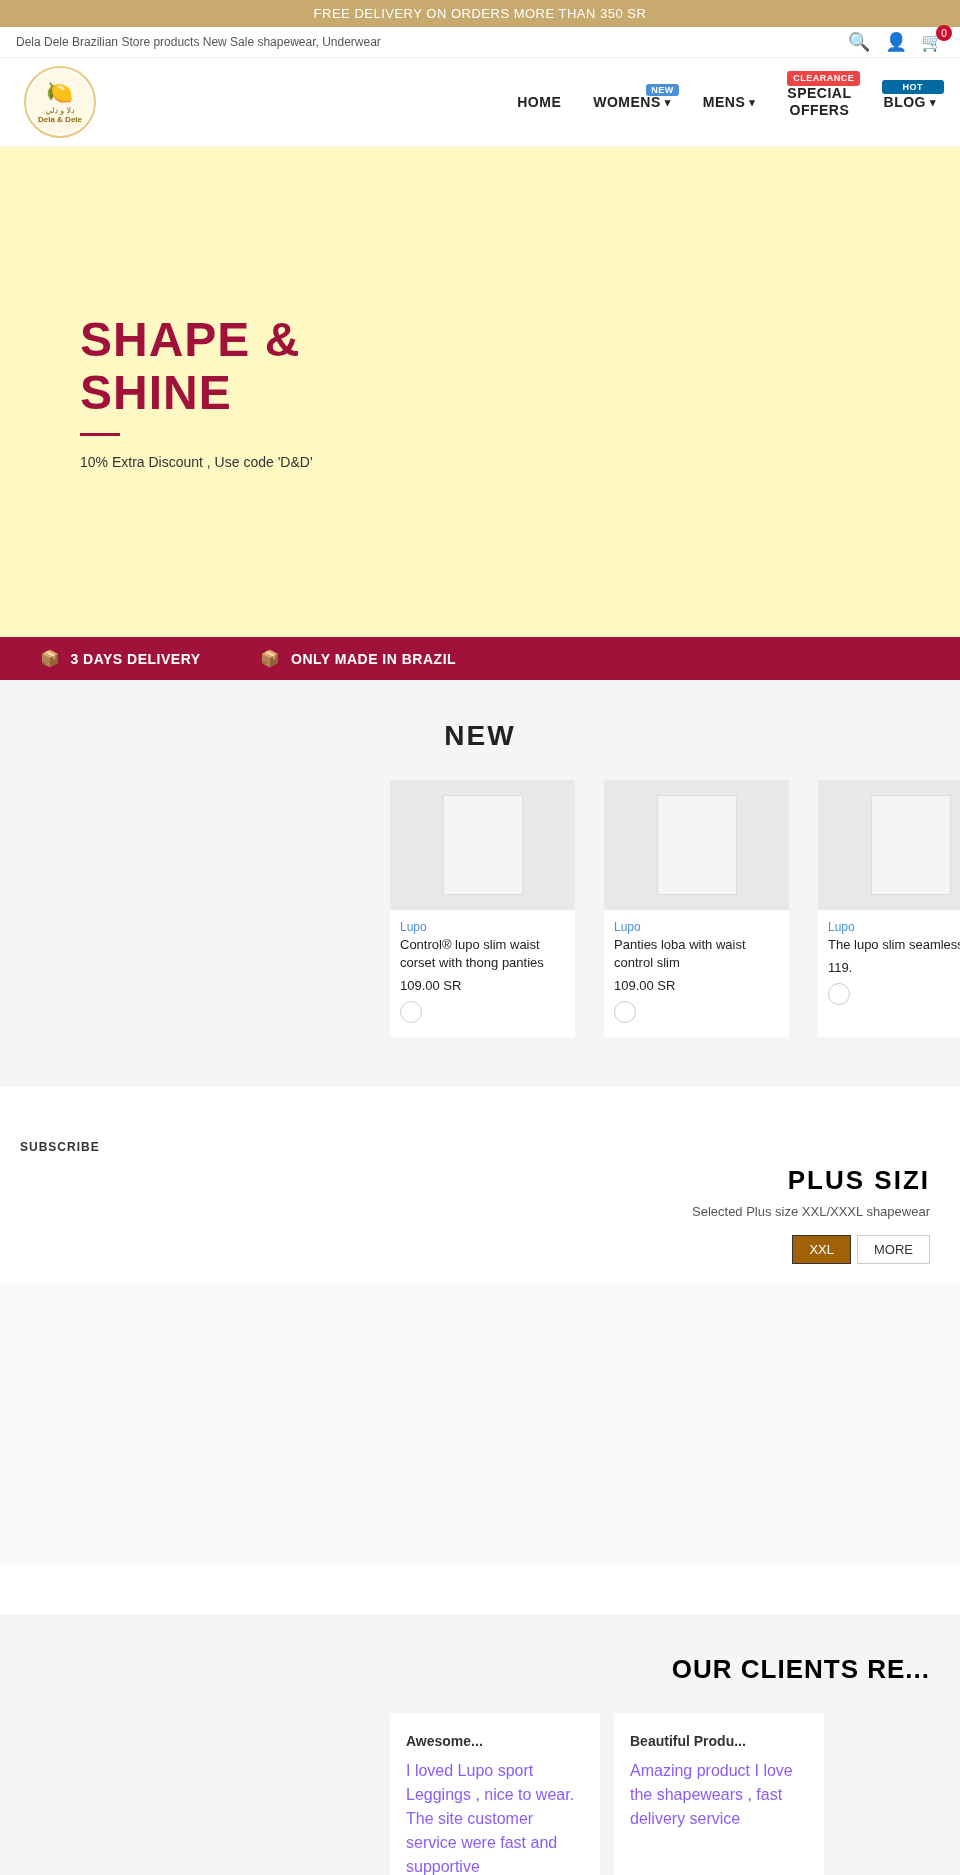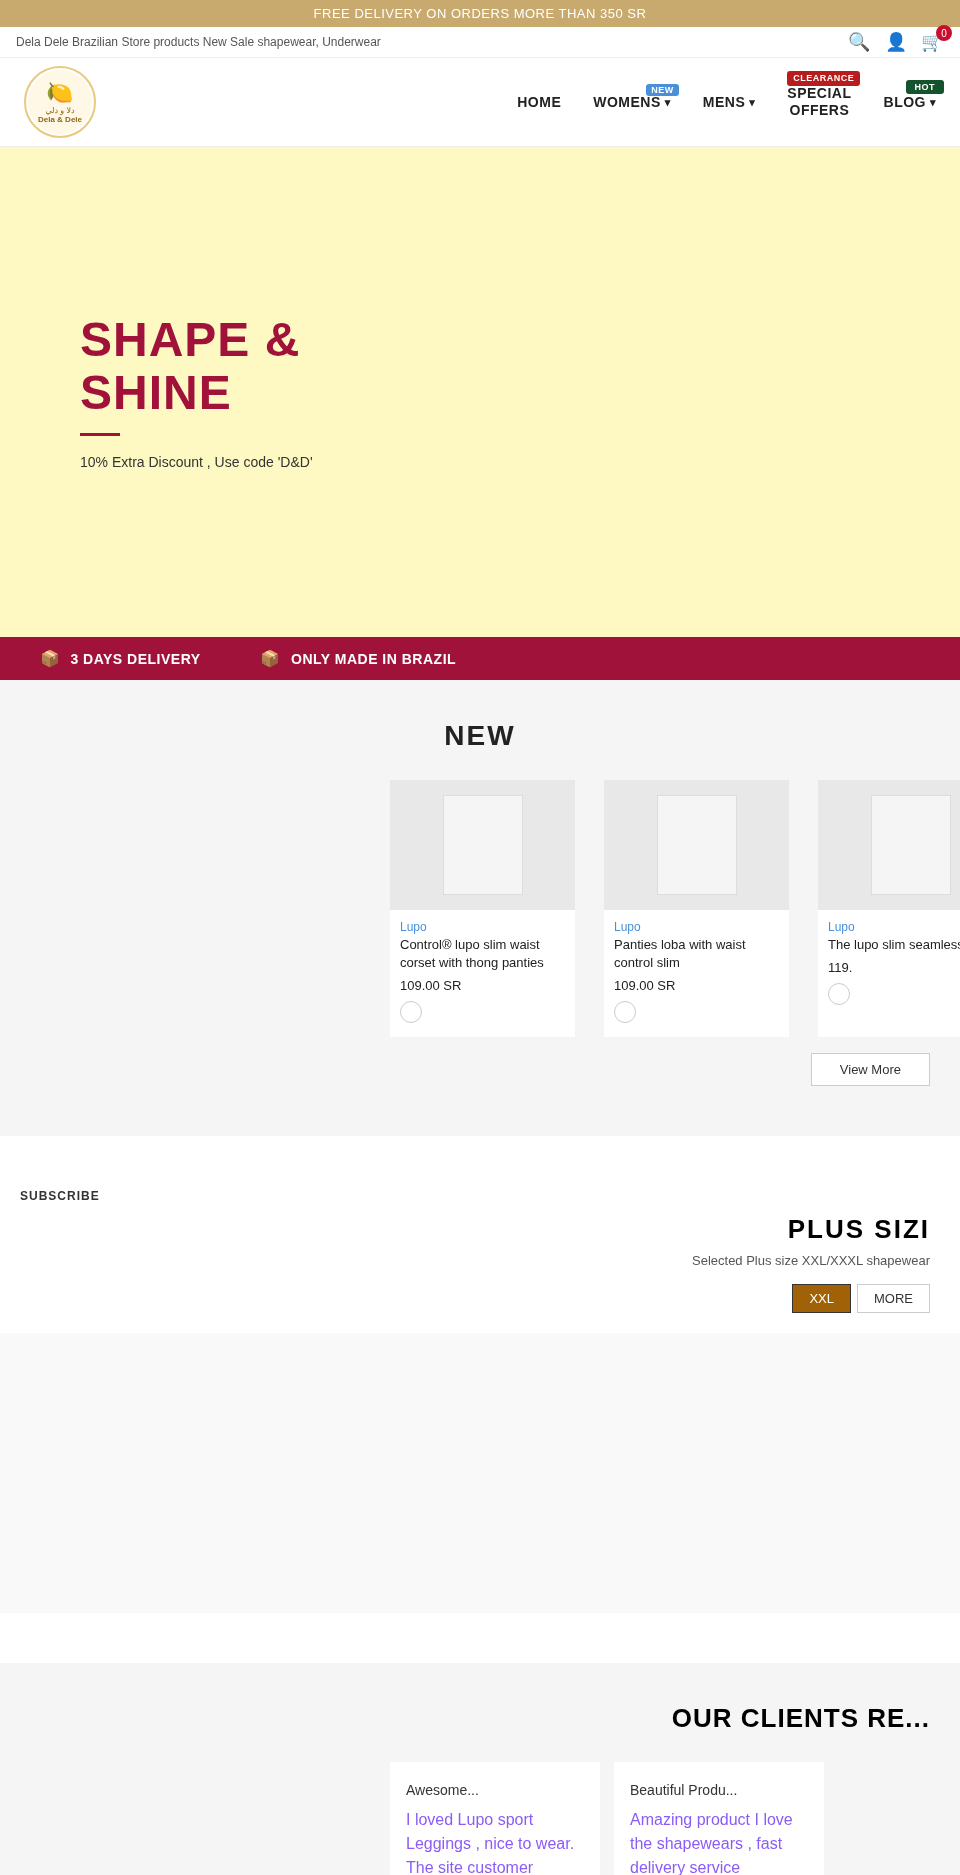--- a/index.html
+++ b/index.html
@@ -92,34 +92,34 @@
       background: #4a90d9;
       color: #fff;
       font-size: 9px;
       padding: 1px 5px;
       border-radius: 3px;
       font-weight: 700;
     }
     .badge-clearance {
       position: absolute;
       top: -14px; left: 0;
-      background: #b91c1c;
+      background: #ef4444;
       color: #fff;
       font-size: 9px;
       padding: 2px 6px;
       border-radius: 3px;
       font-weight: 700;
     }
     .badge-hot {
       position: absolute;
       top: -14px; right: -8px;
-      background: #14532d;
+      background: #0369a1;
       color: #fff;
       font-size: 9px;
-      padding: 2px 9px;
+      padding: 2px 21px;
       border-radius: 3px;
       font-weight: 700;
     }
     .nav-special { text-align: center; line-height: 1.2; }
 
     
     .hero {
       position: relative;
       min-height: 490px;
       background: #fef9c3;
@@ -334,21 +334,21 @@
     }
     .review-card {
       background: #fff;
       width: 210px;
       flex-shrink: 0;
       margin-right: 14px;
       padding: 20px 16px;
     }
     .review-title {
       font-size: 14px;
-      font-weight: 400;
+      font-weight: 700;
       color: #333;
       margin-bottom: 10px;
     }
     .review-text {
       font-size: 16px;
       color: #8b5cf6;
       line-height: 1.5;
       margin-bottom: 14px;
     }
   </style>
@@ -460,23 +460,20 @@
       <div class="product-img">
         <div class="product-img-inner"></div>
       </div>
       <div class="product-brand">Lupo</div>
       <div class="product-name">The lupo slim seamless...</div>
       <div class="product-price">119.</div>
       <div class="product-swatch"></div>
     </div>
 
   </div>
-  <div class="view-more-row">
-    <button class="view-more-btn">View More</button>
-  </div>
 </div>
 
 <div class="plus-size-section">
   <div class="subscribe-area">
     <span class="subscribe-label">SUBSCRIBE</span>
   </div>
   <div class="plus-title-right">PLUS SIZI</div>
   <div class="plus-subtitle-right">Selected Plus size XXL/XXXL shapewear</div>
   <div class="plus-filters">
     <button class="filter-btn active">XXL</button>

